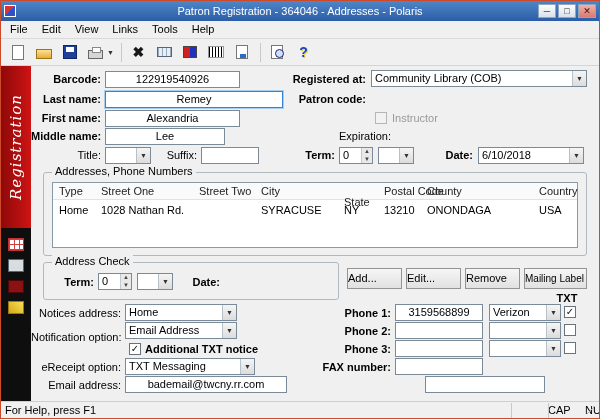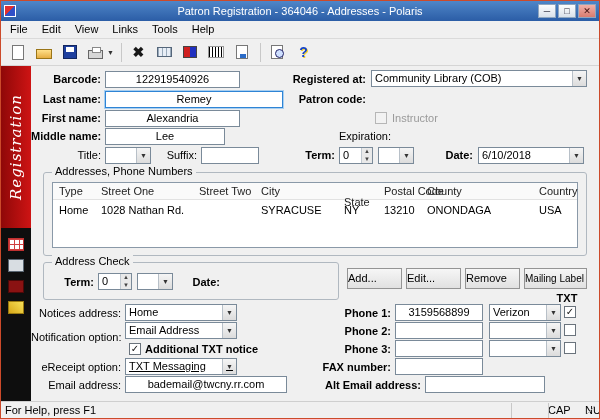--- a/index.html
+++ b/index.html
@@ -281,30 +281,29 @@
       <div class="lbl b" style="left:114px;top:277px;">Additional TXT notice</div>
       <div class="lbl r b" style="left:300px;top:277px;width:60px;">Phone 3:</div>
       <div class="field" style="left:364px;top:274px;width:88px;"></div>
       <div class="combo" style="left:458px;top:274px;width:72px;">
         <span class="val"></span>
           <span class="arr">▼</span>
       </div>
       <span class="chk" style="left:533px;top:276px;"></span>
 
       <div class="lbl r" style="left:0;top:295px;width:90px;">eReceipt option:</div>
-      <div class="combo" style="left:94px;top:292px;width:112px;text-decoration:underline;">
+      <div class="combo" style="left:94px;top:292px;width:130px;">
         <span class="val">TXT Messaging</span>
           <span class="arr">▼</span>
       </div>
       <div class="lbl r b" style="left:288px;top:295px;width:72px;">FAX number:</div>
       <div class="field" style="left:364px;top:292px;width:88px;"></div>
 
       <div class="lbl r" style="left:0;top:313px;width:90px;">Email address:</div>
       <div class="field" style="left:94px;top:310px;width:162px;">bademail@twcny.rr.com</div>
-      <div class="lbl r b" style="left:280px;top:313px;width:110px;">Alt Email address:</div>
       <div class="field" style="left:394px;top:310px;width:120px;"></div>
 
     </div>
   </div>
 
   <div class="statusbar">
     <span class="st-help">For Help, press F1</span>
     <span class="st-cell">CAP</span>
     <span class="st-cell">NUM</span>
     <span class="grip"></span>

